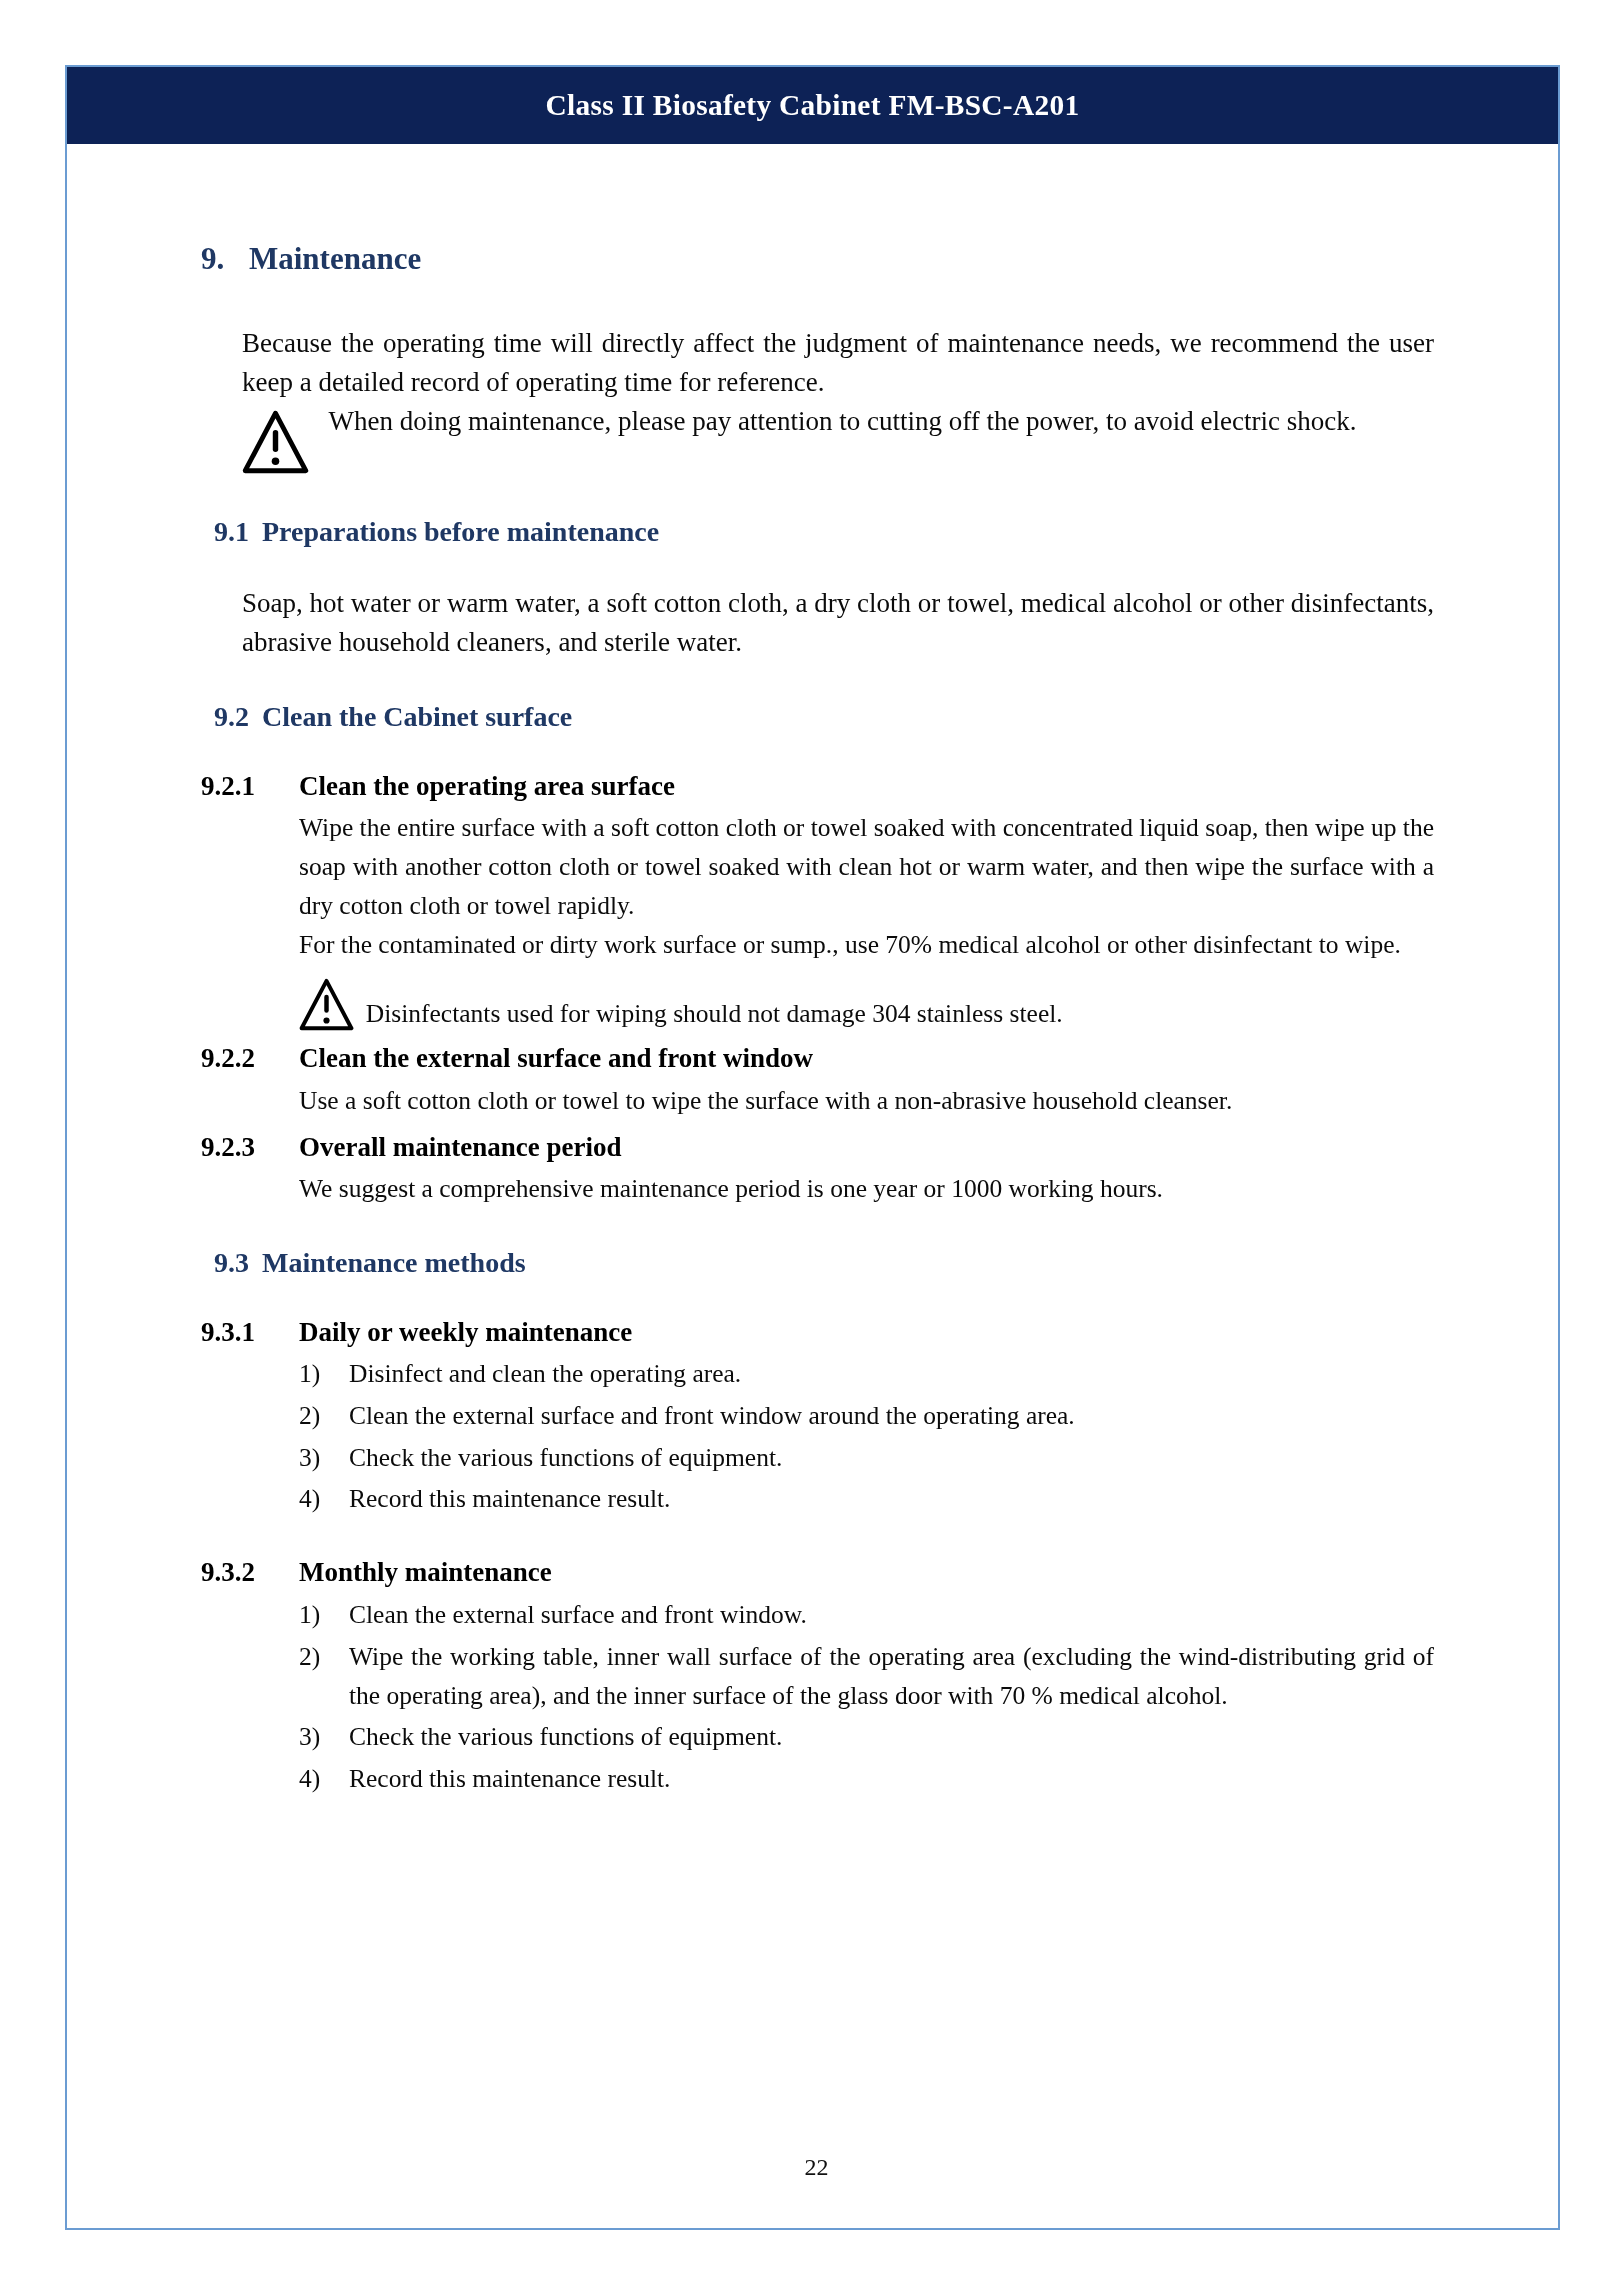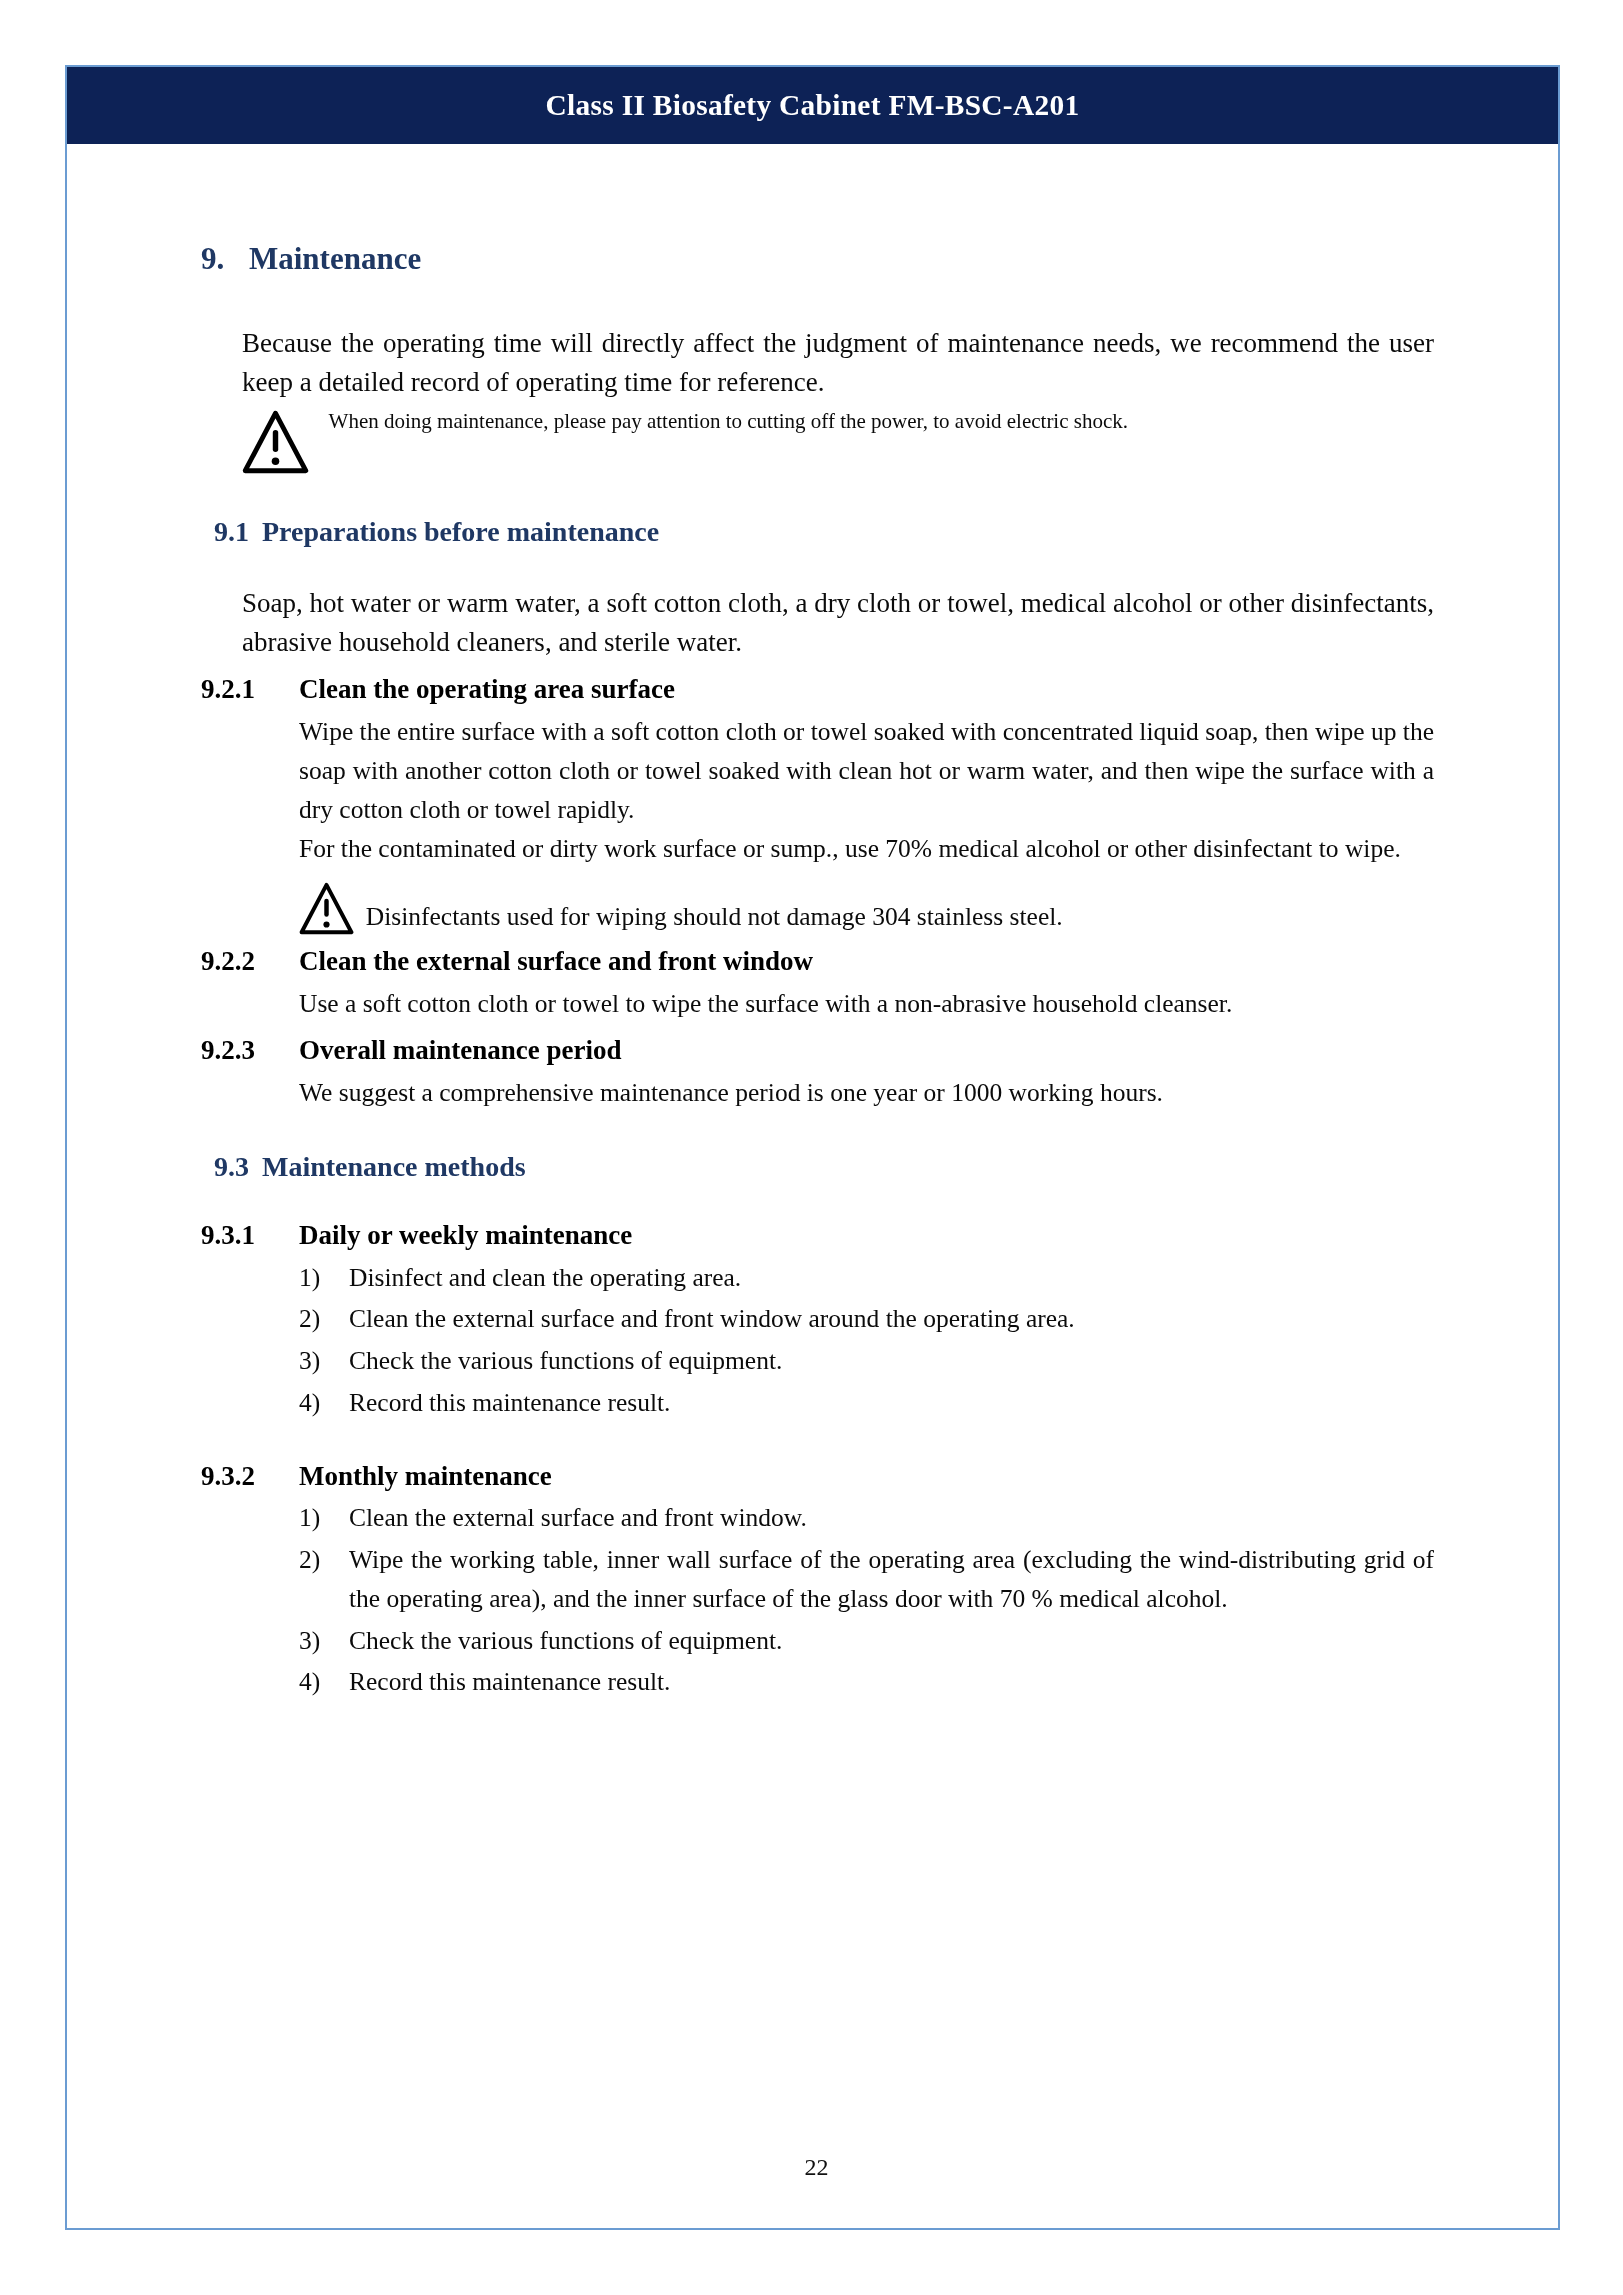--- a/index.html
+++ b/index.html
@@ -27,21 +27,21 @@
   .h2 .num { width:61px; flex:none; }
 
   .para {
     font-size:27px; line-height:39px; text-align:justify;
     margin:0 0 0 41px;
   }
   .warning-lead {
     display:flex; margin-left:41px; align-items:flex-start; column-gap:19.6px;
   }
   .warning-lead .wicon { flex:none; margin-top:6.5px; }
-  .warning-lead .wtext { flex:1; font-size:21px; line-height:39px; text-align:justify; }
+  .warning-lead .wtext { flex:1; font-size:27px; line-height:39px; text-align:justify; }
 
   .h3block { margin-top:10.5px; }
   .h3 { display:flex; color:#000000; font-size:27px; font-weight:bold; line-height:1.2; margin:0 0 6.5px 0; }
   .h3 .num { width:98px; flex:none; }
   .h3body {
     margin-left:98px; font-size:25.5px; line-height:39px; text-align:justify;
   }
   .h3body p { margin:0; }
 
   .warning-inline {
@@ -90,20 +90,24 @@
       </span>
       <span class="wtext">When doing maintenance, please pay attention to cutting off the power, to avoid electric shock.</span>
     </div>
 
     <div class="h2">
       <span class="num">9.1</span>
       <span>Preparations before maintenance</span>
     </div>
     <p class="para">Soap, hot water or warm water, a soft cotton cloth, a dry cloth or towel, medical alcohol or other disinfectants, abrasive household cleaners, and sterile water.</p>
 
+    <div class="h2">
+      <span class="num">9.2</span>
+      <span>Clean the Cabinet surface</span>
+    </div>
 
     <div class="h3block">
       <div class="h3">
         <span class="num">9.2.1</span>
         <span>Clean the operating area surface</span>
       </div>
       <div class="h3body">
         <p>Wipe the entire surface with a soft cotton cloth or towel soaked with concentrated liquid soap, then wipe up the soap with another cotton cloth or towel soaked with clean hot or warm water, and then wipe the surface with a dry cotton cloth or towel rapidly.</p>
         <p>For the contaminated or dirty work surface or sump., use 70% medical alcohol or other disinfectant to wipe.</p>
       </div>

